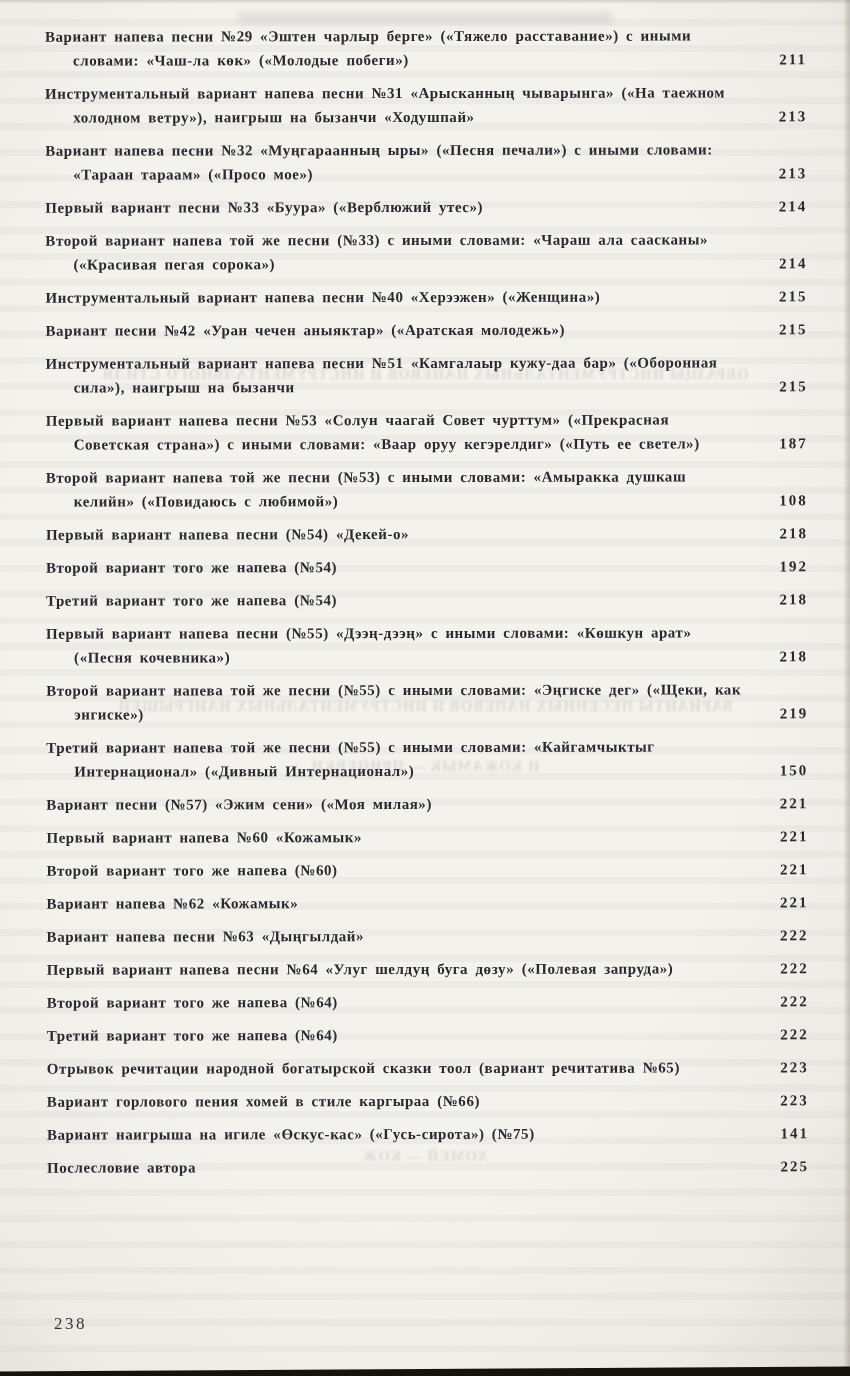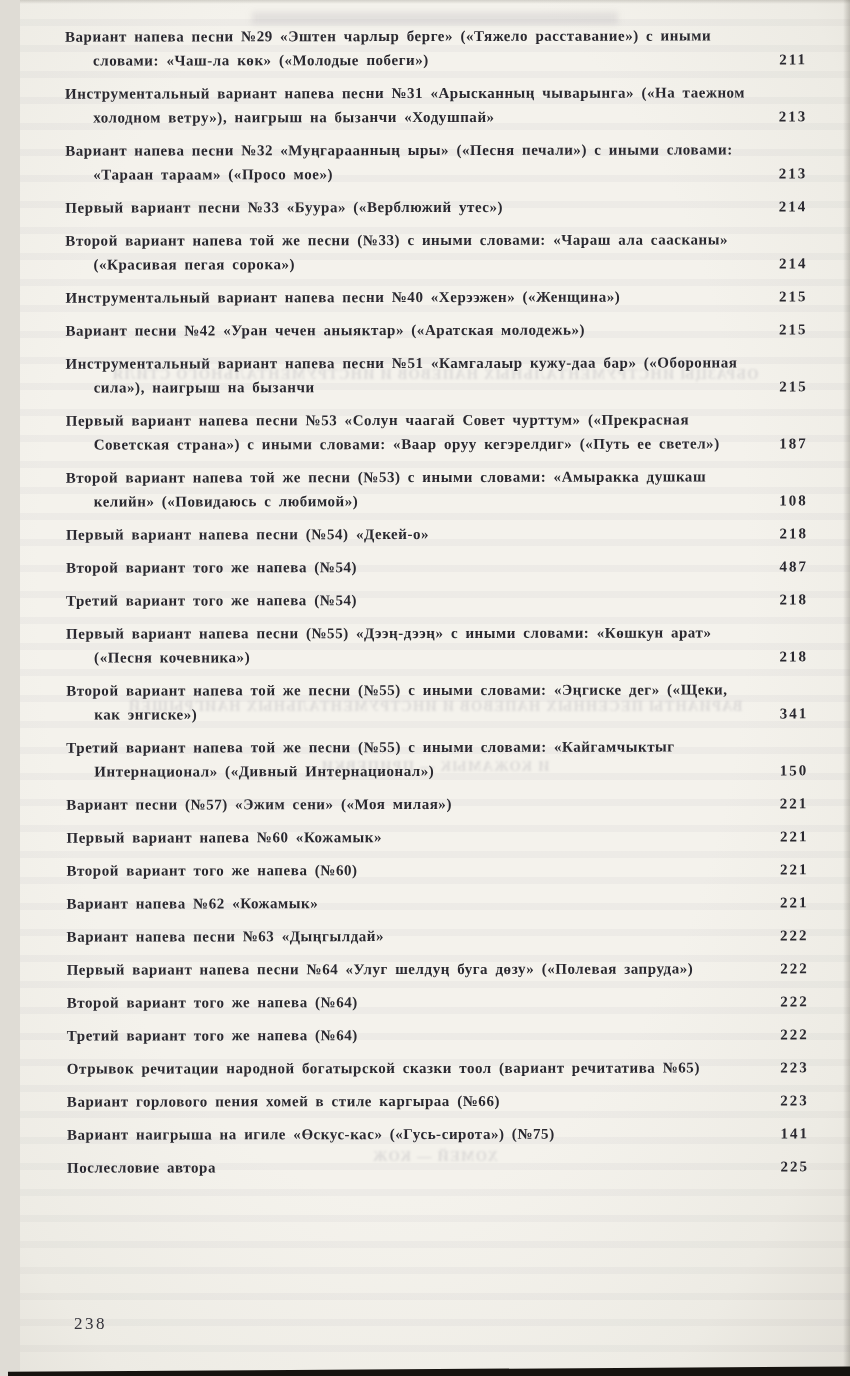--- a/index.html
+++ b/index.html
@@ -6,21 +6,20 @@
   html, body { width:850px; height:1376px; }
   body {
     position:relative;
     overflow:hidden;
     background:#dfdcd5;
     font-family:"Liberation Serif","DejaVu Serif",serif;
   }
   .page {
     position:absolute; inset:0;
     background: radial-gradient(ellipse at 45% 42%, #f4f2ec 55%, #edebe4 82%, #e1ded6 100%);
-    margin-left: 20px;
   }
   
   .bleed-texture {
     position:absolute; inset:0;
     background: repeating-linear-gradient(
       to bottom,
       transparent 0 19px,
       rgba(128,126,138,0.055) 19px 26px
     );
     filter: blur(0.5px);
@@ -162,36 +161,36 @@
         <span class="p">108</span>
       </div>
 
       <div class="entry">
         <span class="t">Первый вариант напева песни (№54) «Декей-о»</span>
         <span class="p">218</span>
       </div>
 
       <div class="entry">
         <span class="t">Второй вариант того же напева (№54)</span>
-        <span class="p">487</span>
+        <span class="p">192</span>
       </div>
 
       <div class="entry">
         <span class="t">Третий вариант того же напева (№54)</span>
         <span class="p">218</span>
       </div>
 
       <div class="entry">
         <span class="t">Первый вариант напева песни (№55) «Дээң-дээң» с иными словами: «Көшкун арат» («Песня кочевника»)</span>
         <span class="p">218</span>
       </div>
 
       <div class="entry">
         <span class="t">Второй вариант напева той же песни (№55) с иными словами: «Эңгиске дег» («Щеки, как энгиске»)</span>
-        <span class="p">341</span>
+        <span class="p">219</span>
       </div>
 
       <div class="entry">
         <span class="t">Третий вариант напева той же песни (№55) с иными словами: «Кайгамчыктыг Интернационал» («Дивный Интернационал»)</span>
         <span class="p">150</span>
       </div>
 
       <div class="entry">
         <span class="t">Вариант песни (№57) «Эжим сени» («Моя милая»)</span>
         <span class="p">221</span>

